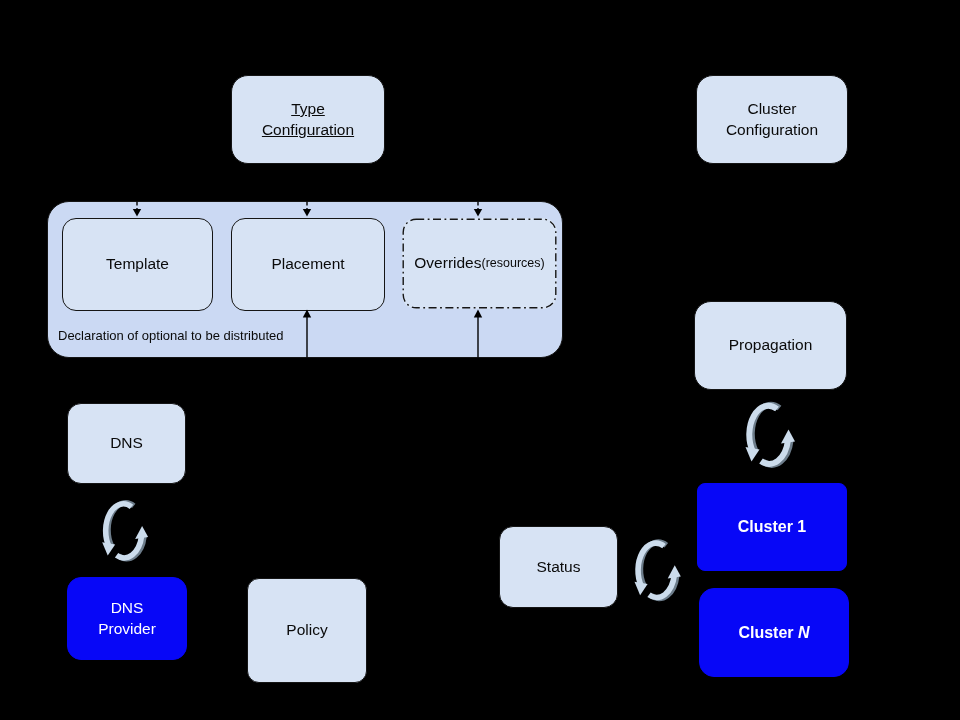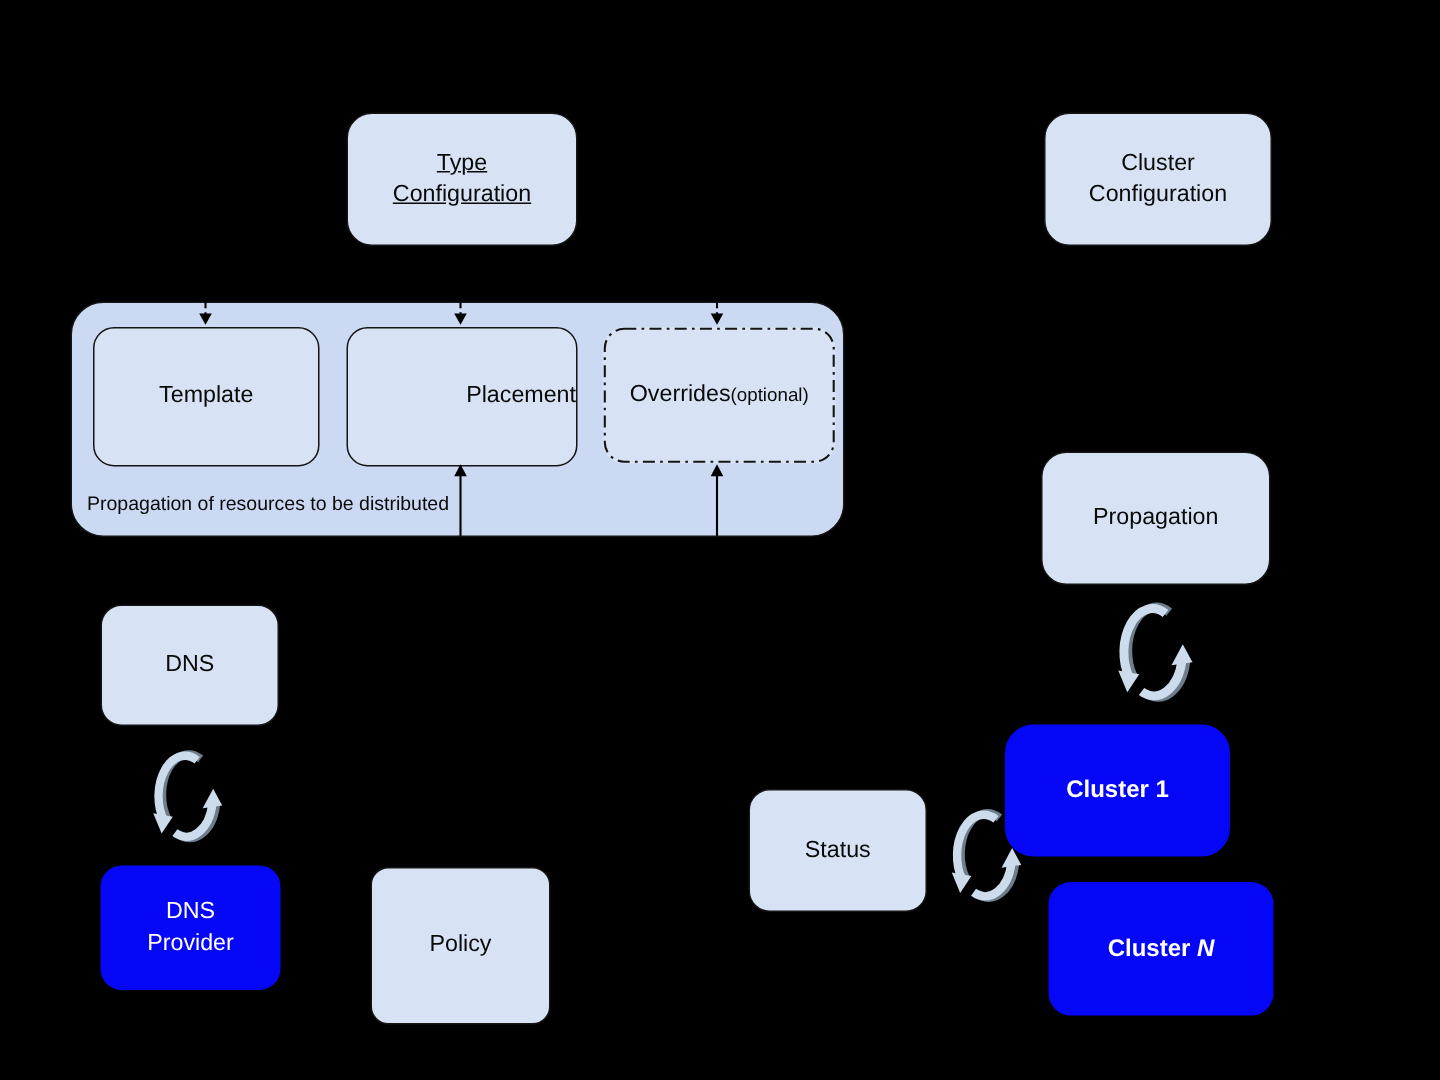--- a/index.html
+++ b/index.html
@@ -31,29 +31,29 @@
     border-radius:22px;box-sizing:border-box;
   }
   .group-caption{
     position:absolute;left:10px;top:126px;width:300px;
     font-size:13px;color:var(--text,#0a0a0a);text-align:left;
   }
   
   #type-config{left:231px;top:75px;width:154px;height:89px;border-radius:17px;text-decoration:underline;}
   #cluster-config{left:696px;top:75px;width:152px;height:89px;border-radius:17px;}
   #template{left:62px;top:218px;width:151px;height:93px;border-radius:14px;}
-  #placement{left:231px;top:218px;width:154px;height:93px;border-radius:14px;justify-content:flex-end;}
+  #placement{left:231px;top:218px;width:154px;height:93px;border-radius:14px;}
   #overrides{left:402px;top:218px;width:155px;height:91px;border-radius:14px;border:none;}
   #dns{left:67px;top:403px;width:119px;height:81px;border-radius:14px;}
   #scheduling{left:231px;top:404px;width:153px;height:89px;border-radius:18px;}
   #dns-provider{left:67px;top:577px;width:120px;height:83px;border-radius:14px;}
   #policy{left:247px;top:578px;width:120px;height:105px;border-radius:12px;}
   #propagation{left:694px;top:301px;width:153px;height:89px;border-radius:17px;}
   #status{left:499px;top:526px;width:119px;height:82px;border-radius:14px;}
-  #cluster-1{left:670px;top:483px;width:150px;height:88px;border-radius:19px;text-align:center;}
+  #cluster-1{left:697px;top:483px;width:150px;height:88px;border-radius:8px;text-align:center;}
   #cluster-n{left:699px;top:588px;width:150px;height:89px;border-radius:15px;}
   .overrides-border{position:absolute;inset:0;width:100%;height:100%;pointer-events:none;}
   .lbl-sub{font-size:12.5px;line-height:1.15;}
   .overrides-lblwrap{display:flex;flex-direction:row;align-items:center;}
   
   .overlay{position:absolute;left:0;top:0;width:960px;height:720px;pointer-events:none;}
   .sync{position:absolute;}
   #sync-dns{left:98px;top:494px;width:52px;height:74px;}
   #sync-propagation{left:741px;top:396px;width:56px;height:78px;}
   #sync-status{left:630px;top:534px;width:53px;height:73px;}
@@ -63,21 +63,21 @@
   .conn{stroke:#000;stroke-width:1.4;fill:none;}
   .conn-dashed{stroke-dasharray:4 2.6;}
   .conn-head{fill:#000;}
 </style>
 </head>
 <body>
 
 <div class="stage">
 
   <div class="group">
-    <div class="group-caption">Propagation of resources to be distributed</div>
+    <div class="group-caption">Declaration of optional to be distributed</div>
   </div>
 
   <div class="node" id="type-config">
     <span>Type
 Configuration</span>
   </div>
 
   <div class="node" id="cluster-config">
     <span>Cluster
 Configuration</span>
@@ -90,21 +90,21 @@
   <div class="node" id="placement">
     <span>Placement</span>
   </div>
 
   <div class="node" id="overrides">
     <svg class="overrides-border" viewBox="0 0 155 91">
       <rect x="1.2" y="1.2" width="152.6" height="88.6" rx="13" ry="13" fill="none" stroke="#151515" stroke-width="1.4" stroke-dasharray="8 3.5 1.8 3.5"></rect>
     </svg>
     <div class="overrides-lblwrap">
       <span>Overrides</span>
-      <span class="lbl-sub">(optional)</span>
+      <span class="lbl-sub">(resources)</span>
     </div>
   </div>
 
   <div class="node" id="dns">
     <span>DNS</span>
   </div>
 
 
   <div class="node blue" id="dns-provider">
     <span>DNS

